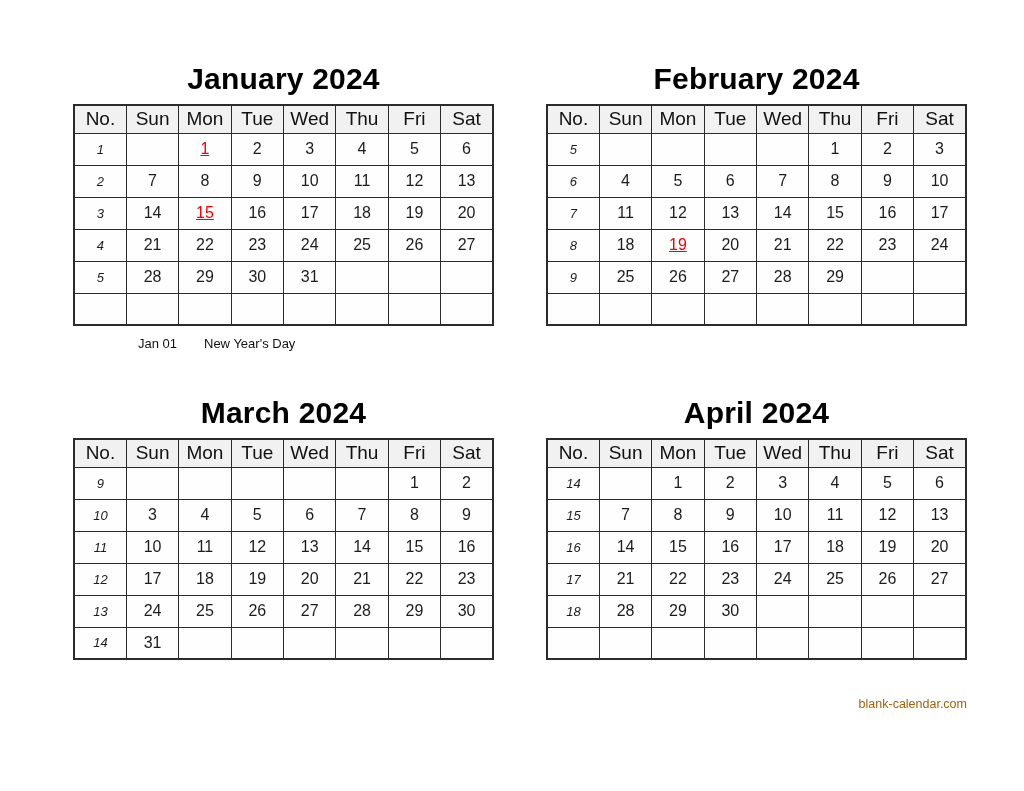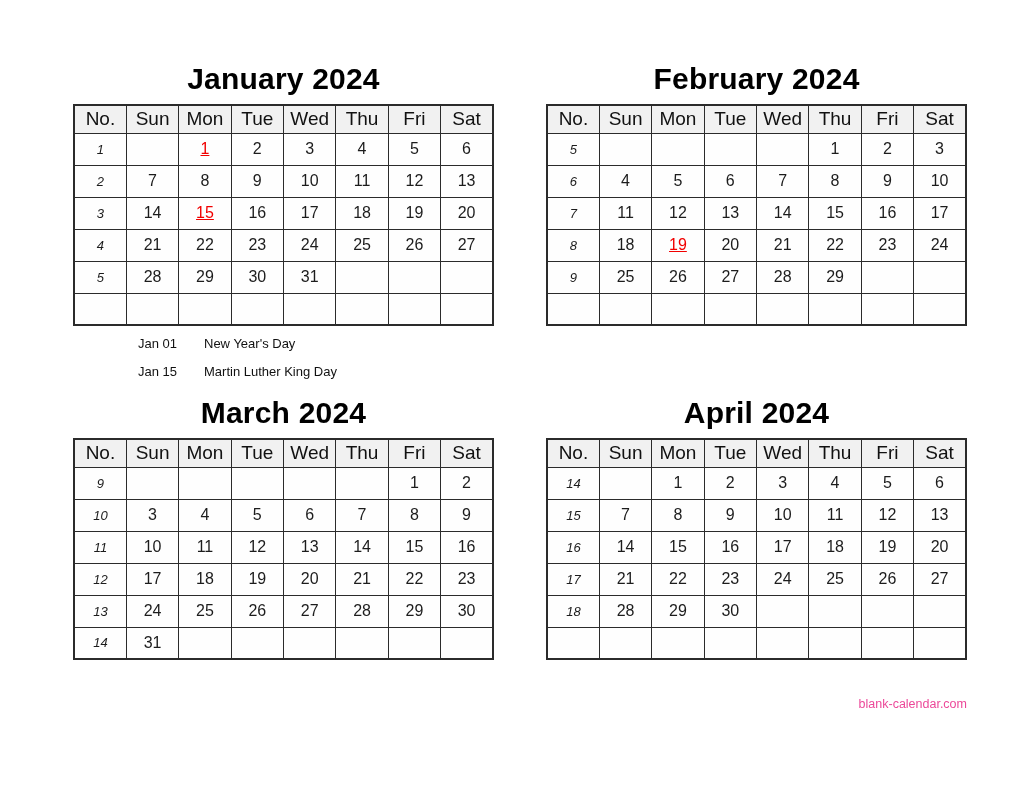--- a/index.html
+++ b/index.html
@@ -78,21 +78,21 @@
     margin-bottom: 7px;
     color: #111111;
   }
   .h-date { margin-left: 65px; width: 42px; white-space: nowrap; }
   .h-name { margin-left: 24px; white-space: nowrap; }
   .credit {
     position: absolute;
     top: 697px;
     right: 57px;
     font-size: 12.5px;
-    color: #ec4899;
+    color: #a16207;
   }
 </style>
 </head>
 <body>
 
 <div class="page">
   <div class="calendars" id="calGrid">
   <div class="calendar">
     <h2 class="cal-title">January 2024</h2>
     <table class="cal-table">
@@ -169,24 +169,20 @@
               <td></td>
               <td></td>
             </tr>
           </tbody>
     </table>
     <div class="holidays">
           <div class="holiday-line">
             <span class="h-date">Jan 01</span>
             <span class="h-name">New Year's Day</span>
           </div>
-          <div class="holiday-line">
-            <span class="h-date">Jan 15</span>
-            <span class="h-name">Martin Luther King Day</span>
-          </div>
         </div>
   </div>
 
   <div class="calendar">
     <h2 class="cal-title">February 2024</h2>
     <table class="cal-table">
       <thead>
         <tr>
               <th>No.</th>
               <th>Sun</th>

